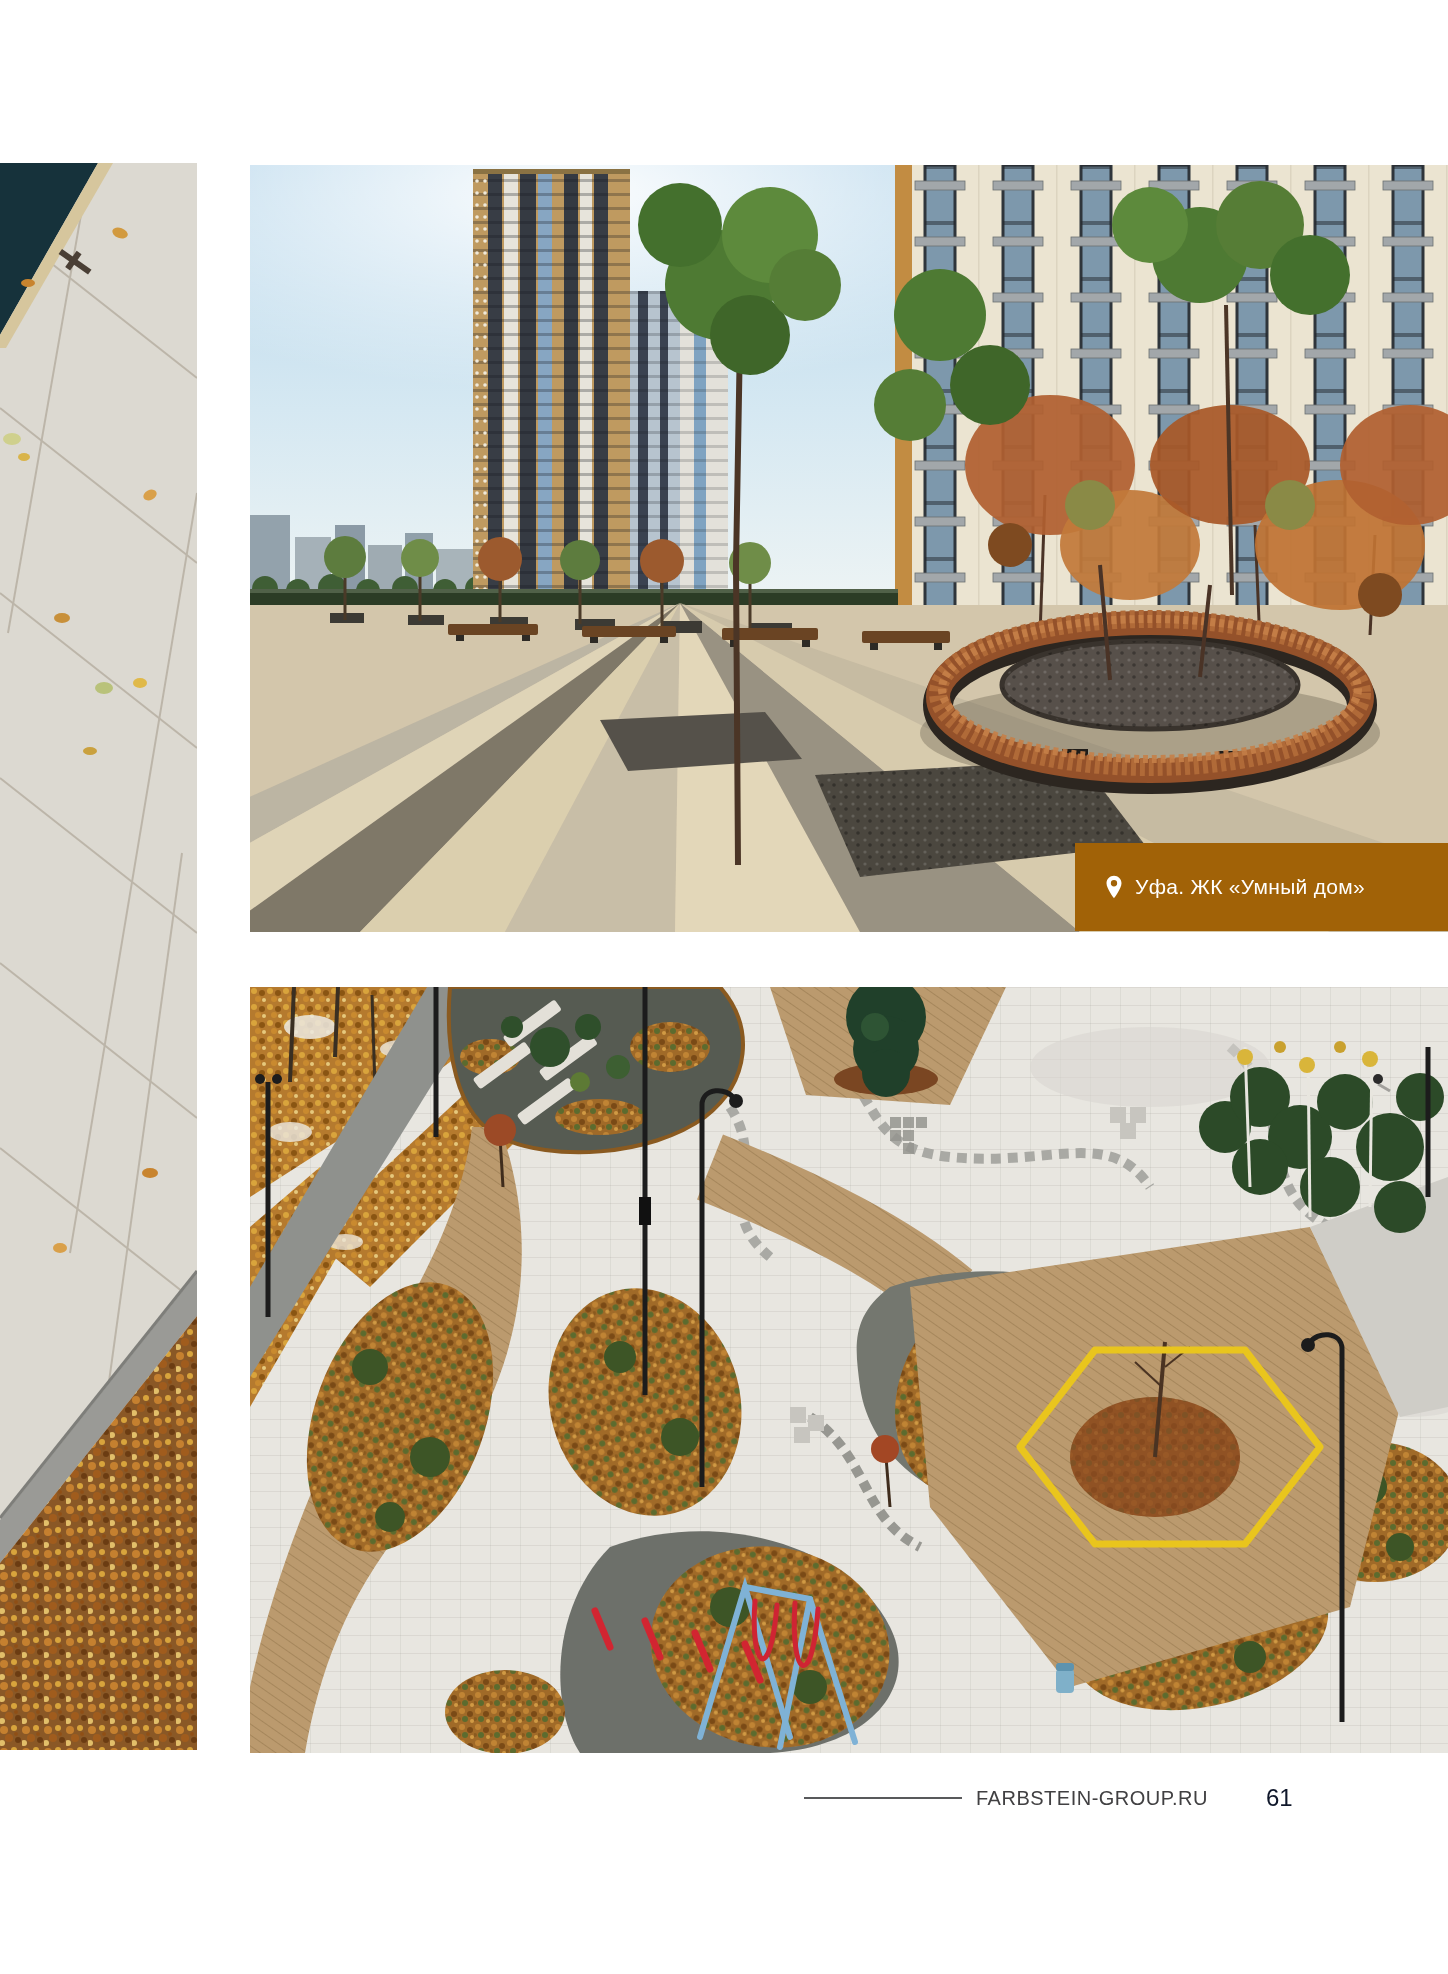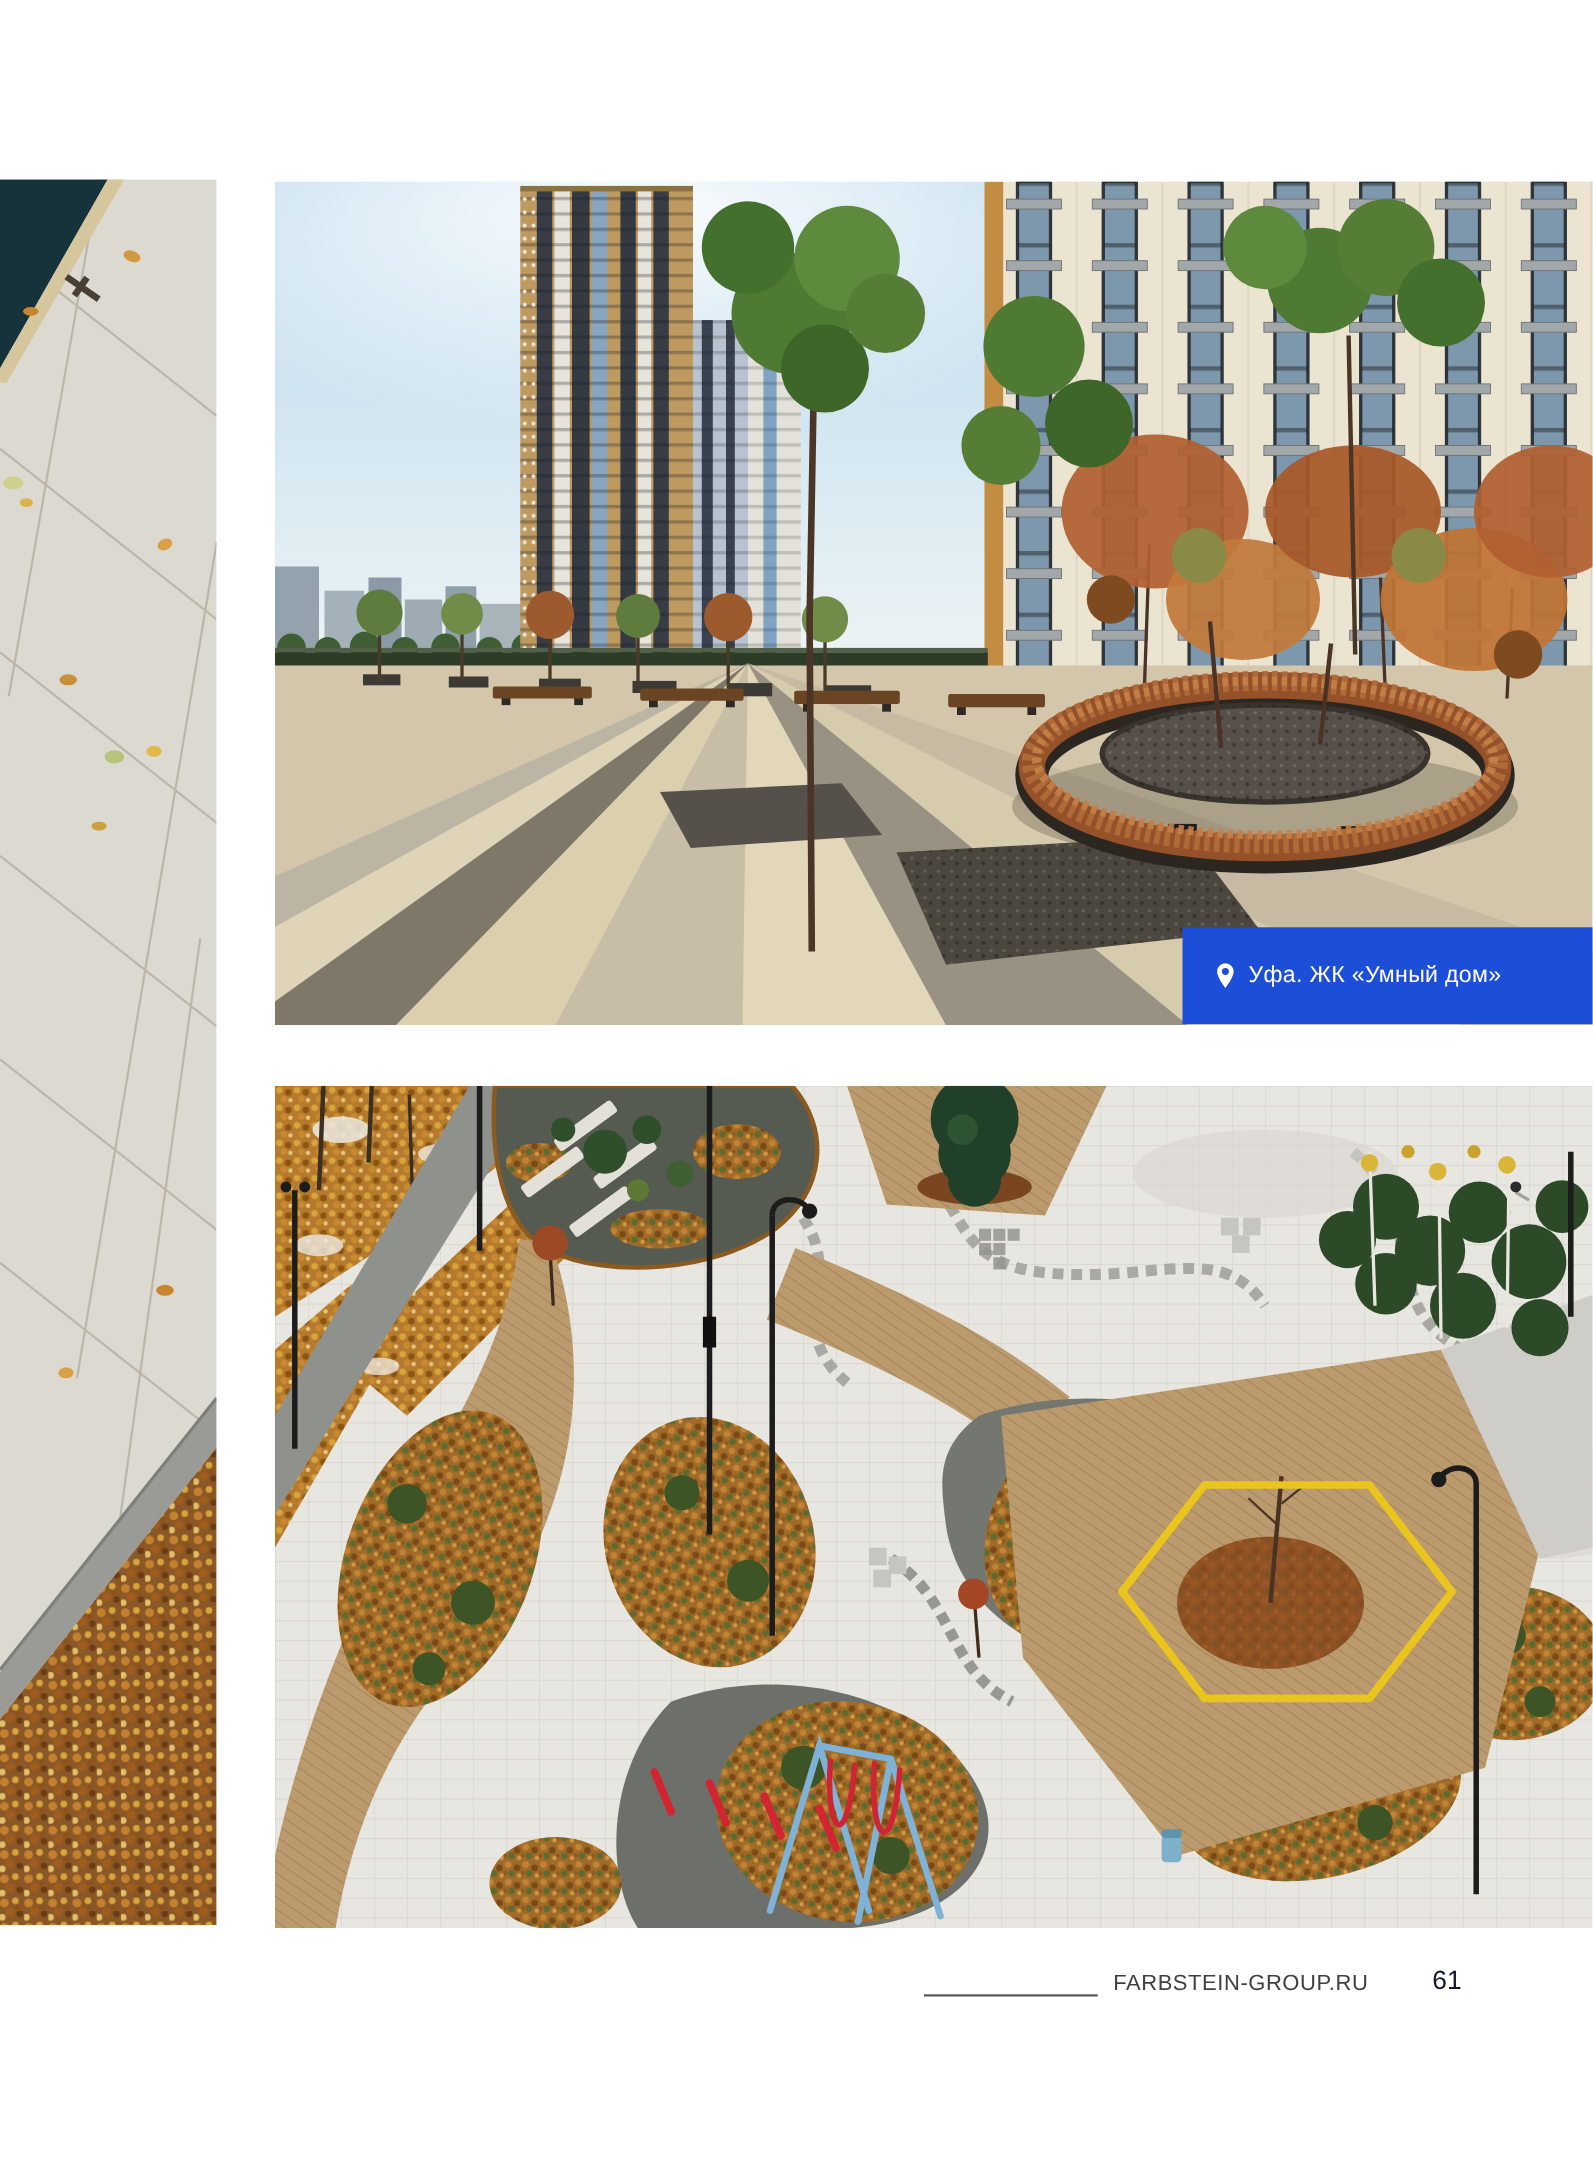--- a/index.html
+++ b/index.html
@@ -10,21 +10,21 @@
   #left-strip{left:0;top:163px;width:197px;height:1587px;}
   #top-photo{left:250px;top:165px;width:1198px;height:767px;}
   #bottom-photo{left:250px;top:987px;width:1198px;height:766px;}
   .caption{position:absolute;right:0;width:373px;background:#ab1a2d;color:#fff;
            display:flex;box-sizing:border-box;padding-left:30px;}
   .caption .pin{flex:0 0 auto;width:18px;height:24px;margin-right:12px;}
   .caption-text{font-size:21px;letter-spacing:.3px;}
   #top-caption{bottom:1px;height:88px;align-items:center;}
   #bottom-caption{bottom:3px;height:88px;align-items:flex-start;padding-top:16px;}
   #bottom-caption .lines{display:flex;flex-direction:column;line-height:29px;}
-  #footer{position:absolute;left:840px;top:1781px;height:34px;display:flex;align-items:flex-end;}
+  #footer{position:absolute;left:804px;top:1781px;height:34px;display:flex;align-items:center;}
   #footer .rule{width:158px;height:2px;background:#58595b;margin-right:14px;}
   #footer .site{font-size:20px;color:#414042;letter-spacing:.5px;font-weight:400;}
   #footer .pageno{font-size:24px;color:#0f172a;margin-left:58px;}
 </style>
 </head>
 <body>
 
 <div id="page">
 
   <div class="photo" id="left-strip">
@@ -287,21 +287,21 @@
       <ellipse cx="900" cy="532" rx="212" ry="74" fill="none" stroke="#94512a" stroke-width="24"></ellipse>
       <ellipse cx="900" cy="528" rx="212" ry="74" fill="none" stroke="#b06a38" stroke-width="18" stroke-dasharray="5 4"></ellipse>
       <ellipse cx="900" cy="524" rx="208" ry="70" fill="none" stroke="#c57f48" stroke-width="8" stroke-dasharray="5 4" opacity=".9"></ellipse>
       <ellipse cx="900" cy="520" rx="148" ry="44" fill="#57504a" stroke="#39332d" stroke-width="5"></ellipse>
       <ellipse cx="900" cy="520" rx="148" ry="44" fill="url(#ts-grav)"></ellipse>
       <line x1="860" y1="515" x2="850" y2="400" stroke="#4a3326" stroke-width="4"></line>
       <line x1="950" y1="512" x2="960" y2="420" stroke="#4a3326" stroke-width="4"></line>
     </g>
   </svg>
 
-  <div class="caption" id="top-caption" style="background: #1d4ed8;">
+  <div class="caption" id="top-caption" style="background: #a16207;">
     <svg class="pin" viewBox="0 0 24 32">
       <path fill="#ffffff" fill-rule="evenodd" d="M12 1C6.5 1 2 5.5 2 11c0 7.2 10 20 10 20s10-12.8 10-20C22 5.5 17.5 1 12 1zm0 14.2a4.2 4.2 0 1 1 0-8.4 4.2 4.2 0 0 1 0 8.4z"></path>
     </svg>
     <span class="caption-text">Уфа. ЖК «Умный дом»</span>
   </div>
   </div>
 
   <div class="photo" id="bottom-photo">
   <svg viewBox="0 0 1198 766" preserveAspectRatio="none">
     <defs>

